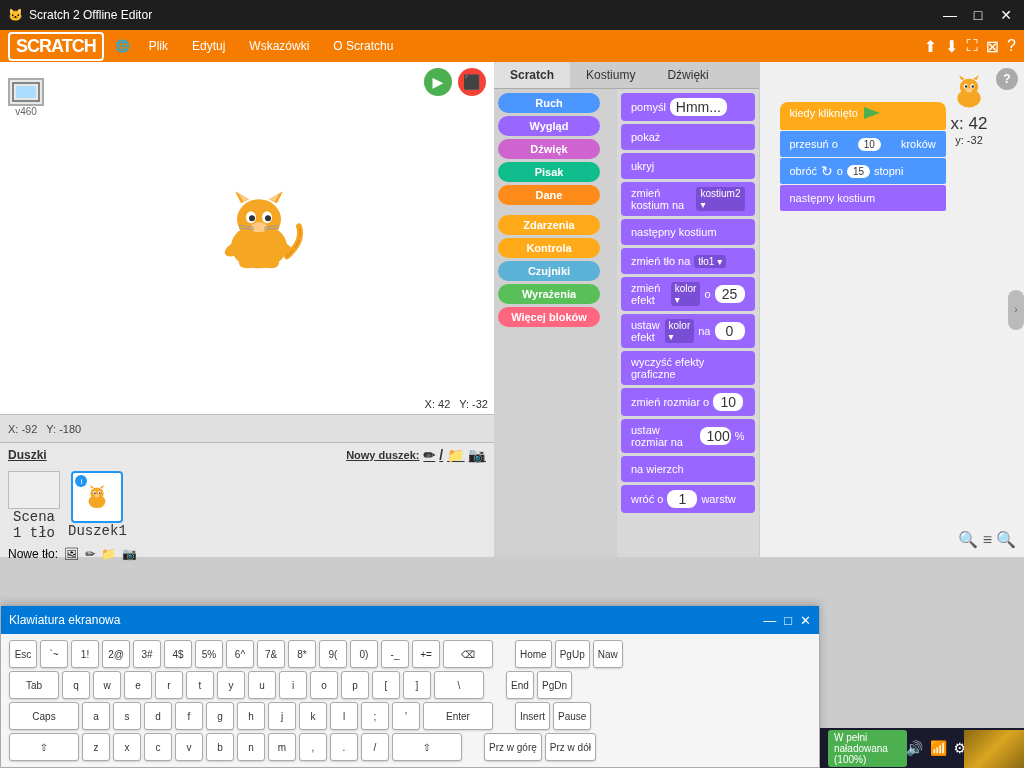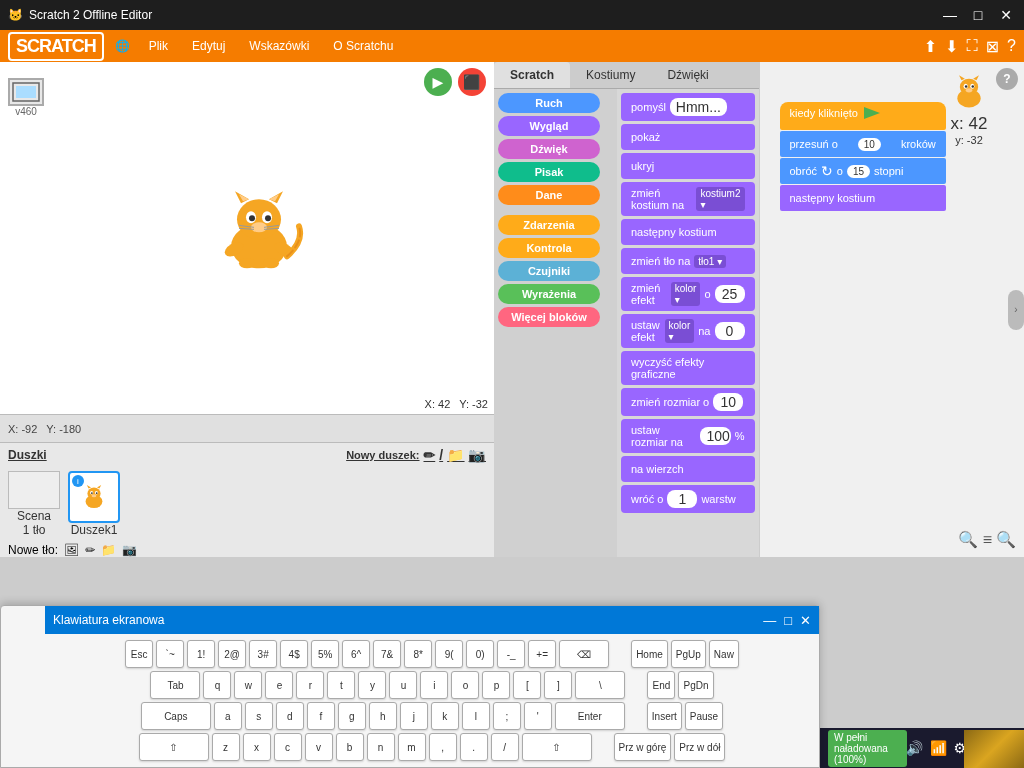--- a/index.html
+++ b/index.html
@@ -143,21 +143,21 @@
     .sprite-thumb {
       width: 52px; height: 52px;
       border: 2px solid #ccc;
       background: white;
       border-radius: 4px;
       display: flex; align-items: center; justify-content: center;
       position: relative; cursor: pointer;
       font-size: 28px;
     }
     .sprite-thumb.selected { border-color: #2196F3; }
-    .sprite-label { font-size: 12px; text-align: center; color: #333; }
+    .sprite-label { font-size: 14px; text-align: center; color: #333; font-family: Liberation Mono, monospace; }
 
     #scene-thumb {
       display: flex; flex-direction: column; align-items: center;
     }
     .scene-box {
       width: 52px; height: 40px;
       background: #ddd;
       border: 1px solid #aaa;
       display: flex; align-items: center; justify-content: center;
       font-size: 9px; color: #666;
@@ -316,39 +316,37 @@
     #keyboard {
       position: absolute;
       bottom: 0;
       left: 0;
       width: 820px;
       background: #f5f5f5;
       border: 1px solid #aaa;
       border-radius: 4px 4px 0 0;
       box-shadow: 0 -2px 8px rgba(0,0,0,0.2);
       z-index: 100;
-      padding-left: 44px;
     }
     #keyboard-titlebar {
       background: #0078d7;
       height: 28px;
       display: flex; align-items: center; justify-content: space-between;
       padding: 0 8px;
       color: white;
       font-size: 12px;
     }
     #keyboard-title-controls { display: flex; gap: 8px; }
     .kb-ctrl { cursor: pointer; font-size: 13px; color: white; }
 
     #keyboard-keys {
       padding: 6px 8px;
       display: flex;
       flex-direction: column;
       gap: 3px;
-      align-items: center;
     }
     .key-row { display: flex; gap: 3px; align-items: center; }
     .key {
       background: white;
       border: 1px solid #aaa;
       border-radius: 3px;
       min-width: 28px;
       height: 28px;
       display: flex; align-items: center; justify-content: center;
       font-size: 10px;

